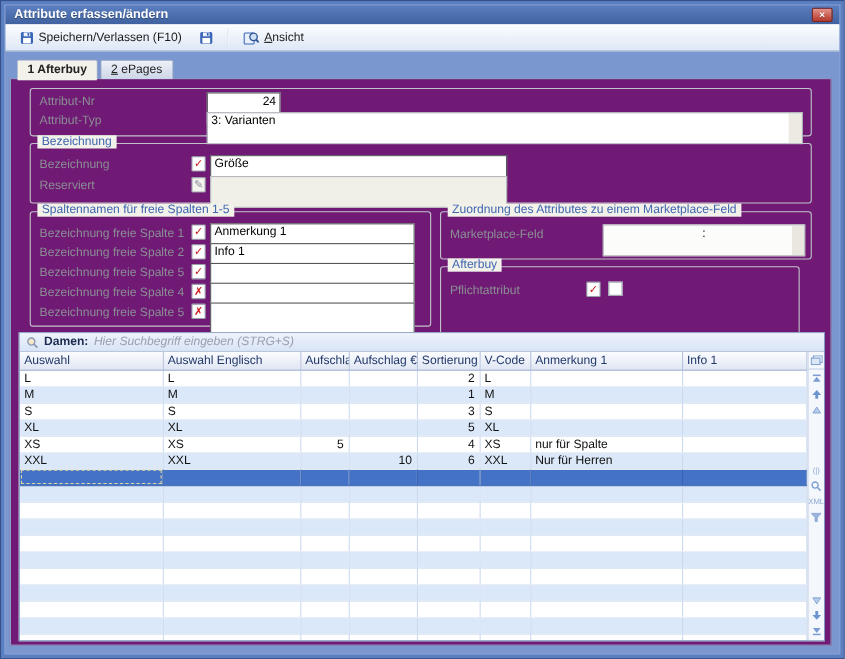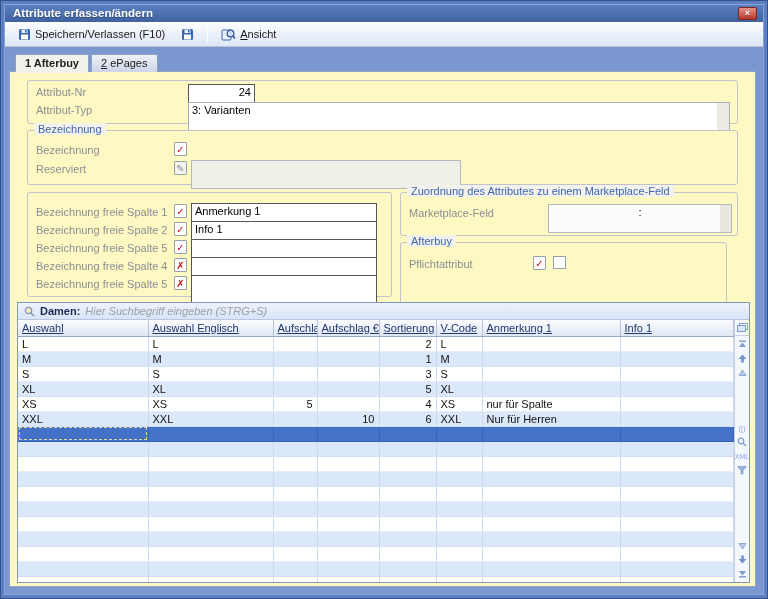--- a/index.html
+++ b/index.html
@@ -32,21 +32,21 @@
   
   .tabs { position:absolute; left:14px; top:53px; height:18px; display:flex; z-index:3; }
   .tab { font-size:11px; padding:2px 9px 1px; border:1px solid #8fa2c4;
     border-bottom:none; border-radius:2px 2px 0 0; margin-right:2px; cursor:pointer;
     background:linear-gradient(#eef1f7,#ccd5e8); color:#222; height:18px; }
   .tab.active { background:#f2f1ea; font-weight:bold; height:18px; position:relative; }
   .tab.active:after { content:""; position:absolute; left:0; right:0; bottom:-1px; height:2px; background:#f2f1ea; }
 
   
   .panel { position:absolute; left:8px; right:11px; top:70px; bottom:11px;
-    background:#fef9c3; border:1px solid #8fa2c4; }
+    background:#701a75; border:1px solid #8fa2c4; }
 
   .groupbox { position:absolute; border:1px solid #c0c3c9; border-radius:3px; }
   .grouptitle { position:absolute; top:-8px; left:6px; background:#f2f1ea;
     color:#3f66ae; font-size:11px; padding:0 4px; white-space:nowrap; }
   .flabel { position:absolute; font-size:11px; color:#8b8e94; white-space:nowrap; }
   .tinput { position:absolute; height:29px; font-size:11px; line-height:14px;
     background:#fff; border:1px solid #54565a; padding:0 3px; color:#000; }
   .tinput.dis { background:#f0efe8; border-color:#b5b8bd; }
   .flag { position:absolute; width:13px; height:14px; background:#fff;
     border:1px solid #9aa0aa; border-radius:1px; font-size:10px; line-height:13px;
@@ -62,21 +62,21 @@
     border-bottom:1px solid #b9c6e0; display:flex; align-items:center; gap:5px;
     padding-left:6px; font-size:11px; flex:0 0 auto; }
   .searchlabel { font-weight:bold; color:#1c2a50; }
   .searchph { font-style:italic; color:#98a0ad; }
   .gridbody { flex:1; display:flex; overflow:hidden; }
   .tablewrap { flex:1; overflow:hidden; }
   table.grid-t { border-collapse:collapse; table-layout:fixed; width:100%; }
   table.grid-t th { height:16px; font-size:11px; font-weight:normal; color:#21386b;
     text-align:left; padding:0 4px; background:linear-gradient(#fbfcfe,#dfe6f3);
     border-right:1px solid #b6c3dd; border-bottom:1px solid #96a8cc;
-    overflow:hidden; white-space:nowrap;text-decoration:underline; }
+    overflow:hidden; white-space:nowrap; }
   table.grid-t td { height:15px; font-size:11px; color:#111; padding:0 4px;
     border-right:1px solid #ccdaf0; border-bottom:1px solid #e6edf8;
     overflow:hidden; white-space:nowrap; }
   tr.alt td { background:#dbe8f9; border-bottom-color:#d2e0f3; }
   td.num, th.num { text-align:right; }
   tr.sel td { background:#4472c6; border-right-color:#3a64b0; border-bottom-color:#3a64b0; }
   tr.sel td:first-child { outline:1px dashed #ded8a0; outline-offset:-2px; }
 
   
   .strip { flex:0 0 15px; background:#f4f8fd; border-left:1px solid #c2cfe4;
@@ -151,26 +151,28 @@
       <span class="flabel" style="left:8px;top:5px;">Attribut-Nr</span>
       <div class="tinput" style="left:160px;top:3px;width:67px;text-align:right;">24</div>
       <span class="flabel" style="left:8px;top:23px;">Attribut-Typ</span>
       <div class="tinput" style="left:160px;top:21px;right:7px;border-color:#a9adb4;box-shadow:inset -12px 0 0 #eceae3;">3: Varianten</div>
     </div>
 
     <div class="groupbox" style="left:17px;right:17px;top:58px;height:55px;">
       <span class="grouptitle">Bezeichnung</span>
       <span class="flabel" style="left:8px;top:13px;">Bezeichnung</span>
       <span class="flag red" style="left:146px;top:11px;">✓</span>
+      <div class="tinput" style="left:163px;top:10px;width:270px;">Größe</div>
       <span class="flabel" style="left:8px;top:32px;">Reserviert</span>
       <span class="flag gray" style="left:146px;top:30px;">✎</span>
       <div class="tinput dis" style="left:163px;top:29px;width:270px;"></div>
     </div>
 
     <div class="groupbox" style="left:17px;width:365px;top:120px;height:105px;">
+      <span class="grouptitle">Spaltennamen für freie Spalten 1-5</span>
       <span class="flabel" style="left:8px;top:13px;">Bezeichnung freie Spalte 1</span>
       <span class="flag red" style="left:146px;top:11px;">✓</span>
       <div class="tinput" style="left:163px;top:10px;width:186px;">Anmerkung 1</div>
       <span class="flabel" style="left:8px;top:31px;">Bezeichnung freie Spalte 2</span>
       <span class="flag red" style="left:146px;top:29px;">✓</span>
       <div class="tinput" style="left:163px;top:28px;width:186px;">Info 1</div>
       <span class="flabel" style="left:8px;top:49px;">Bezeichnung freie Spalte 5</span>
       <span class="flag red" style="left:146px;top:47px;">✓</span>
       <div class="tinput" style="left:163px;top:46px;width:186px;"></div>
       <span class="flabel" style="left:8px;top:67px;">Bezeichnung freie Spalte 4</span>

